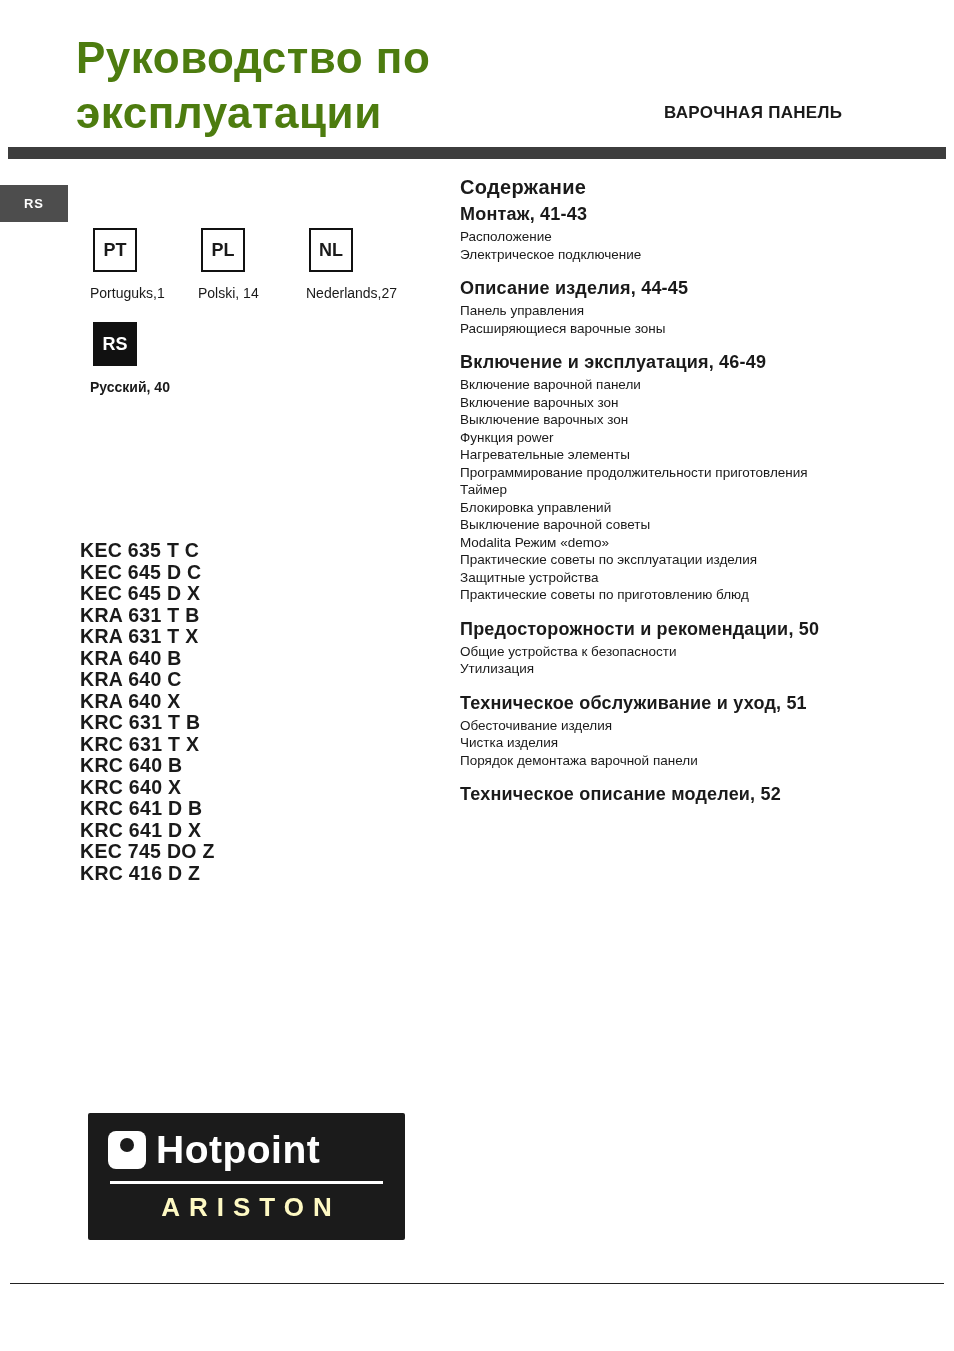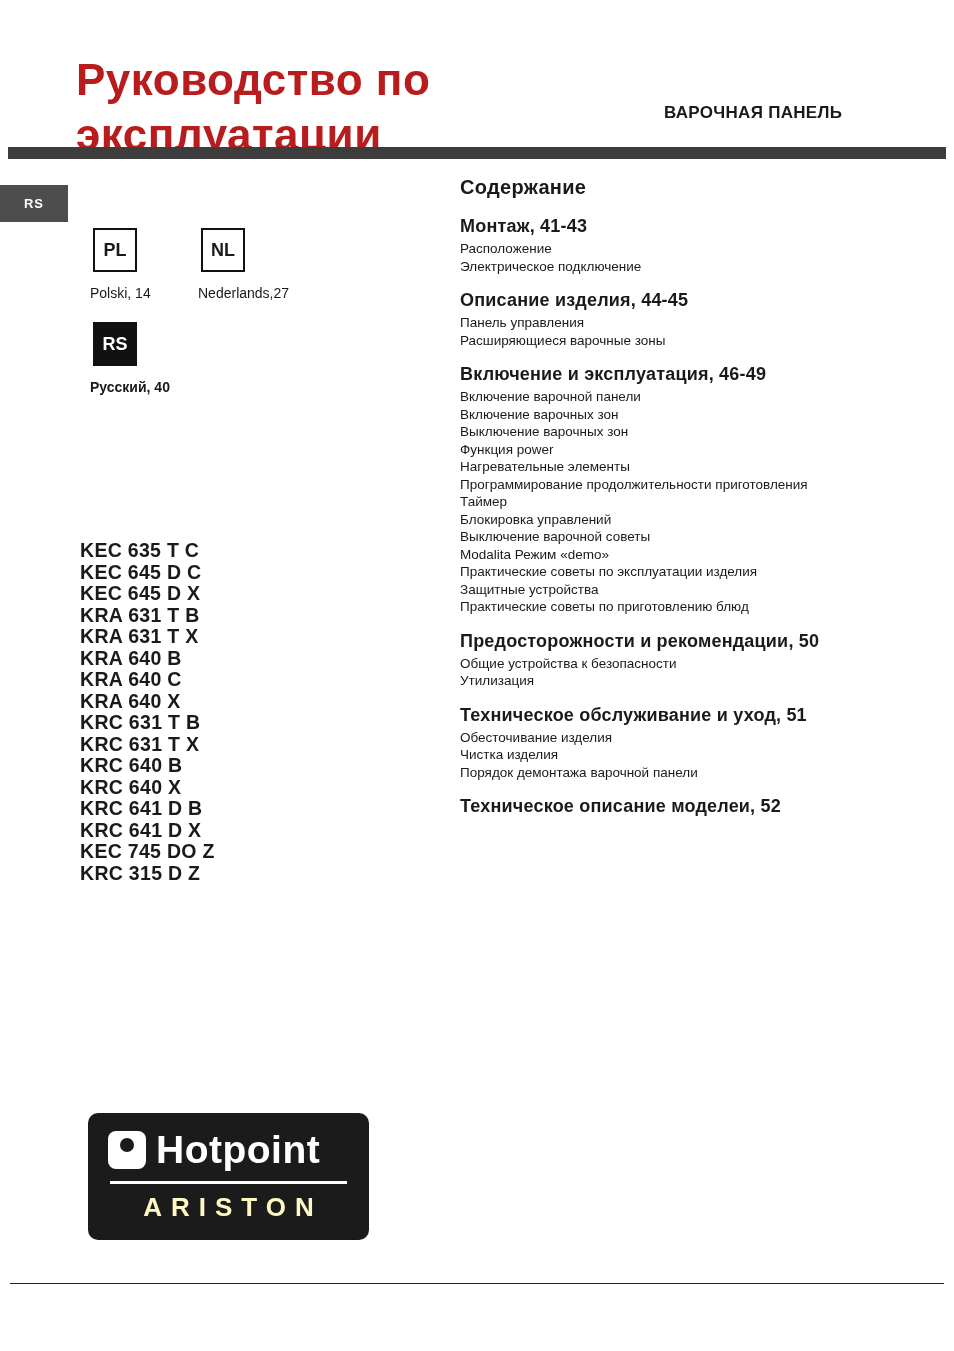--- a/index.html
+++ b/index.html
@@ -21,22 +21,21 @@
     overflow:hidden;
   }
   
   .title-block{
     position:absolute;
     left:76px; top:30px;
     font-size:44px;
     font-weight:bold;
     line-height:55px;
     letter-spacing:0.5px;
-    color:#b91c1c;
-    margin-top:22px;
+    color:#4d7c0f;
   }
   .product-type{
     position:absolute;
     left:664px; top:103px;
     font-size:17px;
     font-weight:bold;
     letter-spacing:0.3px;
   }
   .top-bar{
     position:absolute;
@@ -87,42 +86,42 @@
   }
   
   .toc{
     position:absolute;
     left:460px; top:176px;
     width:455px;
   }
   .toc-title{
     font-size:20px;
     font-weight:bold;
-    margin-bottom:16px;
+    margin-bottom:4px;
     letter-spacing:0.3px;
   }
   .toc-section{ margin-bottom:14px; }
   .toc-heading{
     font-size:18px;
     font-weight:bold;
     line-height:22px;
     margin-bottom:3px;
     letter-spacing:0.2px;
   }
   .toc-item{
     font-size:13.5px;
     line-height:17.5px;
   }
   
   .logo{
     position:absolute;
     left:88px; top:1113px;
-    width:281px; height:127px;
+    width:317px; height:127px;
     background:var(--logo_bg);
-    border-radius:10px;
+    border-radius:2px;
     padding:15px 20px 10px;
   }
   .logo-top{ display:flex; align-items:center; gap:10px; }
   .logo-icon{
     width:38px; height:38px;
     background:#fff;
     border-radius:8px;
     position:relative;
     flex:0 0 auto;
   }
@@ -172,20 +171,24 @@
     <div>эксплуатации</div>
   </div>
 
   <div class="product-type">ВАРОЧНАЯ ПАНЕЛЬ</div>
 
   <div class="top-bar"></div>
 
   <div class="side-tab">RS</div>
 
   <div class="lang-row">
+      <div class="lang-col">
+        <div class="lang-box outline">PT</div>
+        <div class="lang-label">Portuguks,1</div>
+      </div>
       <div class="lang-col">
         <div class="lang-box outline">PL</div>
         <div class="lang-label">Polski,  14</div>
       </div>
       <div class="lang-col">
         <div class="lang-box outline">NL</div>
         <div class="lang-label">Nederlands,27</div>
       </div>
     </div>
 
@@ -203,21 +206,21 @@
       <div class="model">KRA 640 B</div>
       <div class="model">KRA 640 C</div>
       <div class="model">KRA 640 X</div>
       <div class="model">KRC 631 T B</div>
       <div class="model">KRC 631 T X</div>
       <div class="model">KRC 640 B</div>
       <div class="model">KRC 640 X</div>
       <div class="model">KRC 641 D B</div>
       <div class="model">KRC 641 D X</div>
       <div class="model">KEC 745 DO Z</div>
-      <div class="model">KRC 315 D Z</div>
+      <div class="model">KRC 416 D Z</div>
     </div>
 
   <div class="toc">
     <div class="toc-title">Содержание</div>
     <div>
         <div class="toc-section">
           <div class="toc-heading">Монтаж, 41-43</div>
           <div class="toc-item">Расположение</div>
           <div class="toc-item">Электрическое  подключение</div>
         </div>

